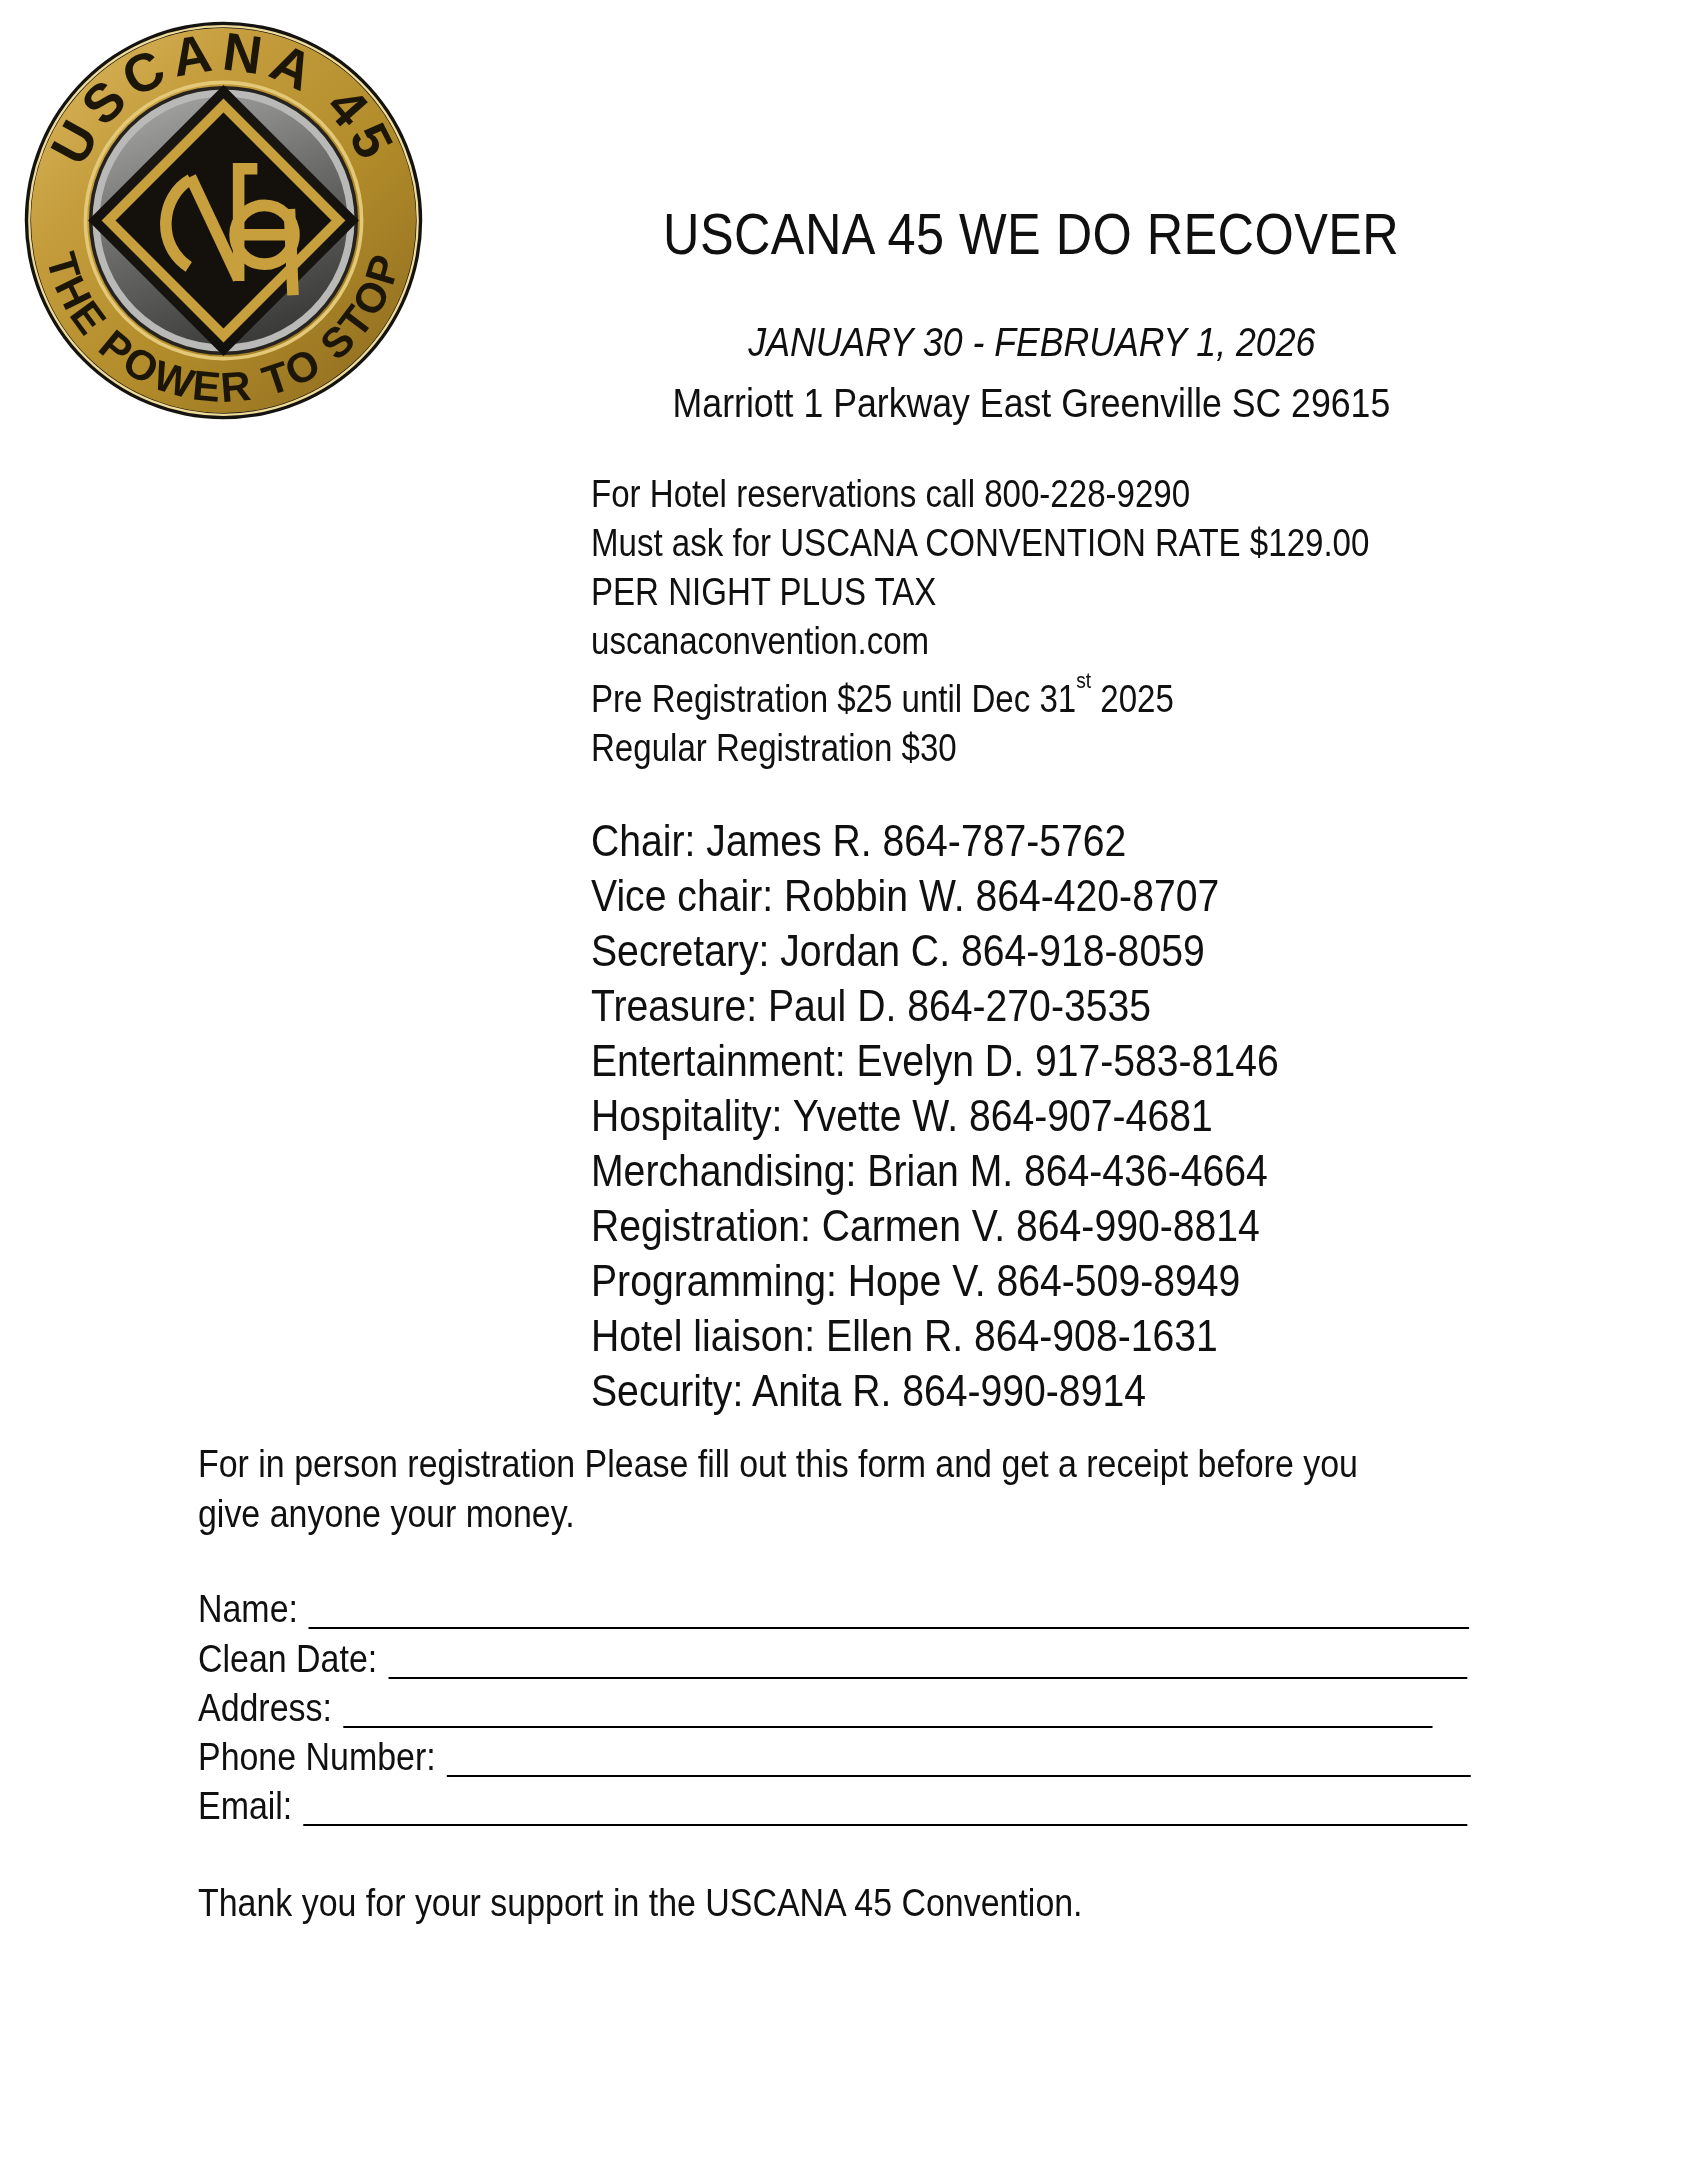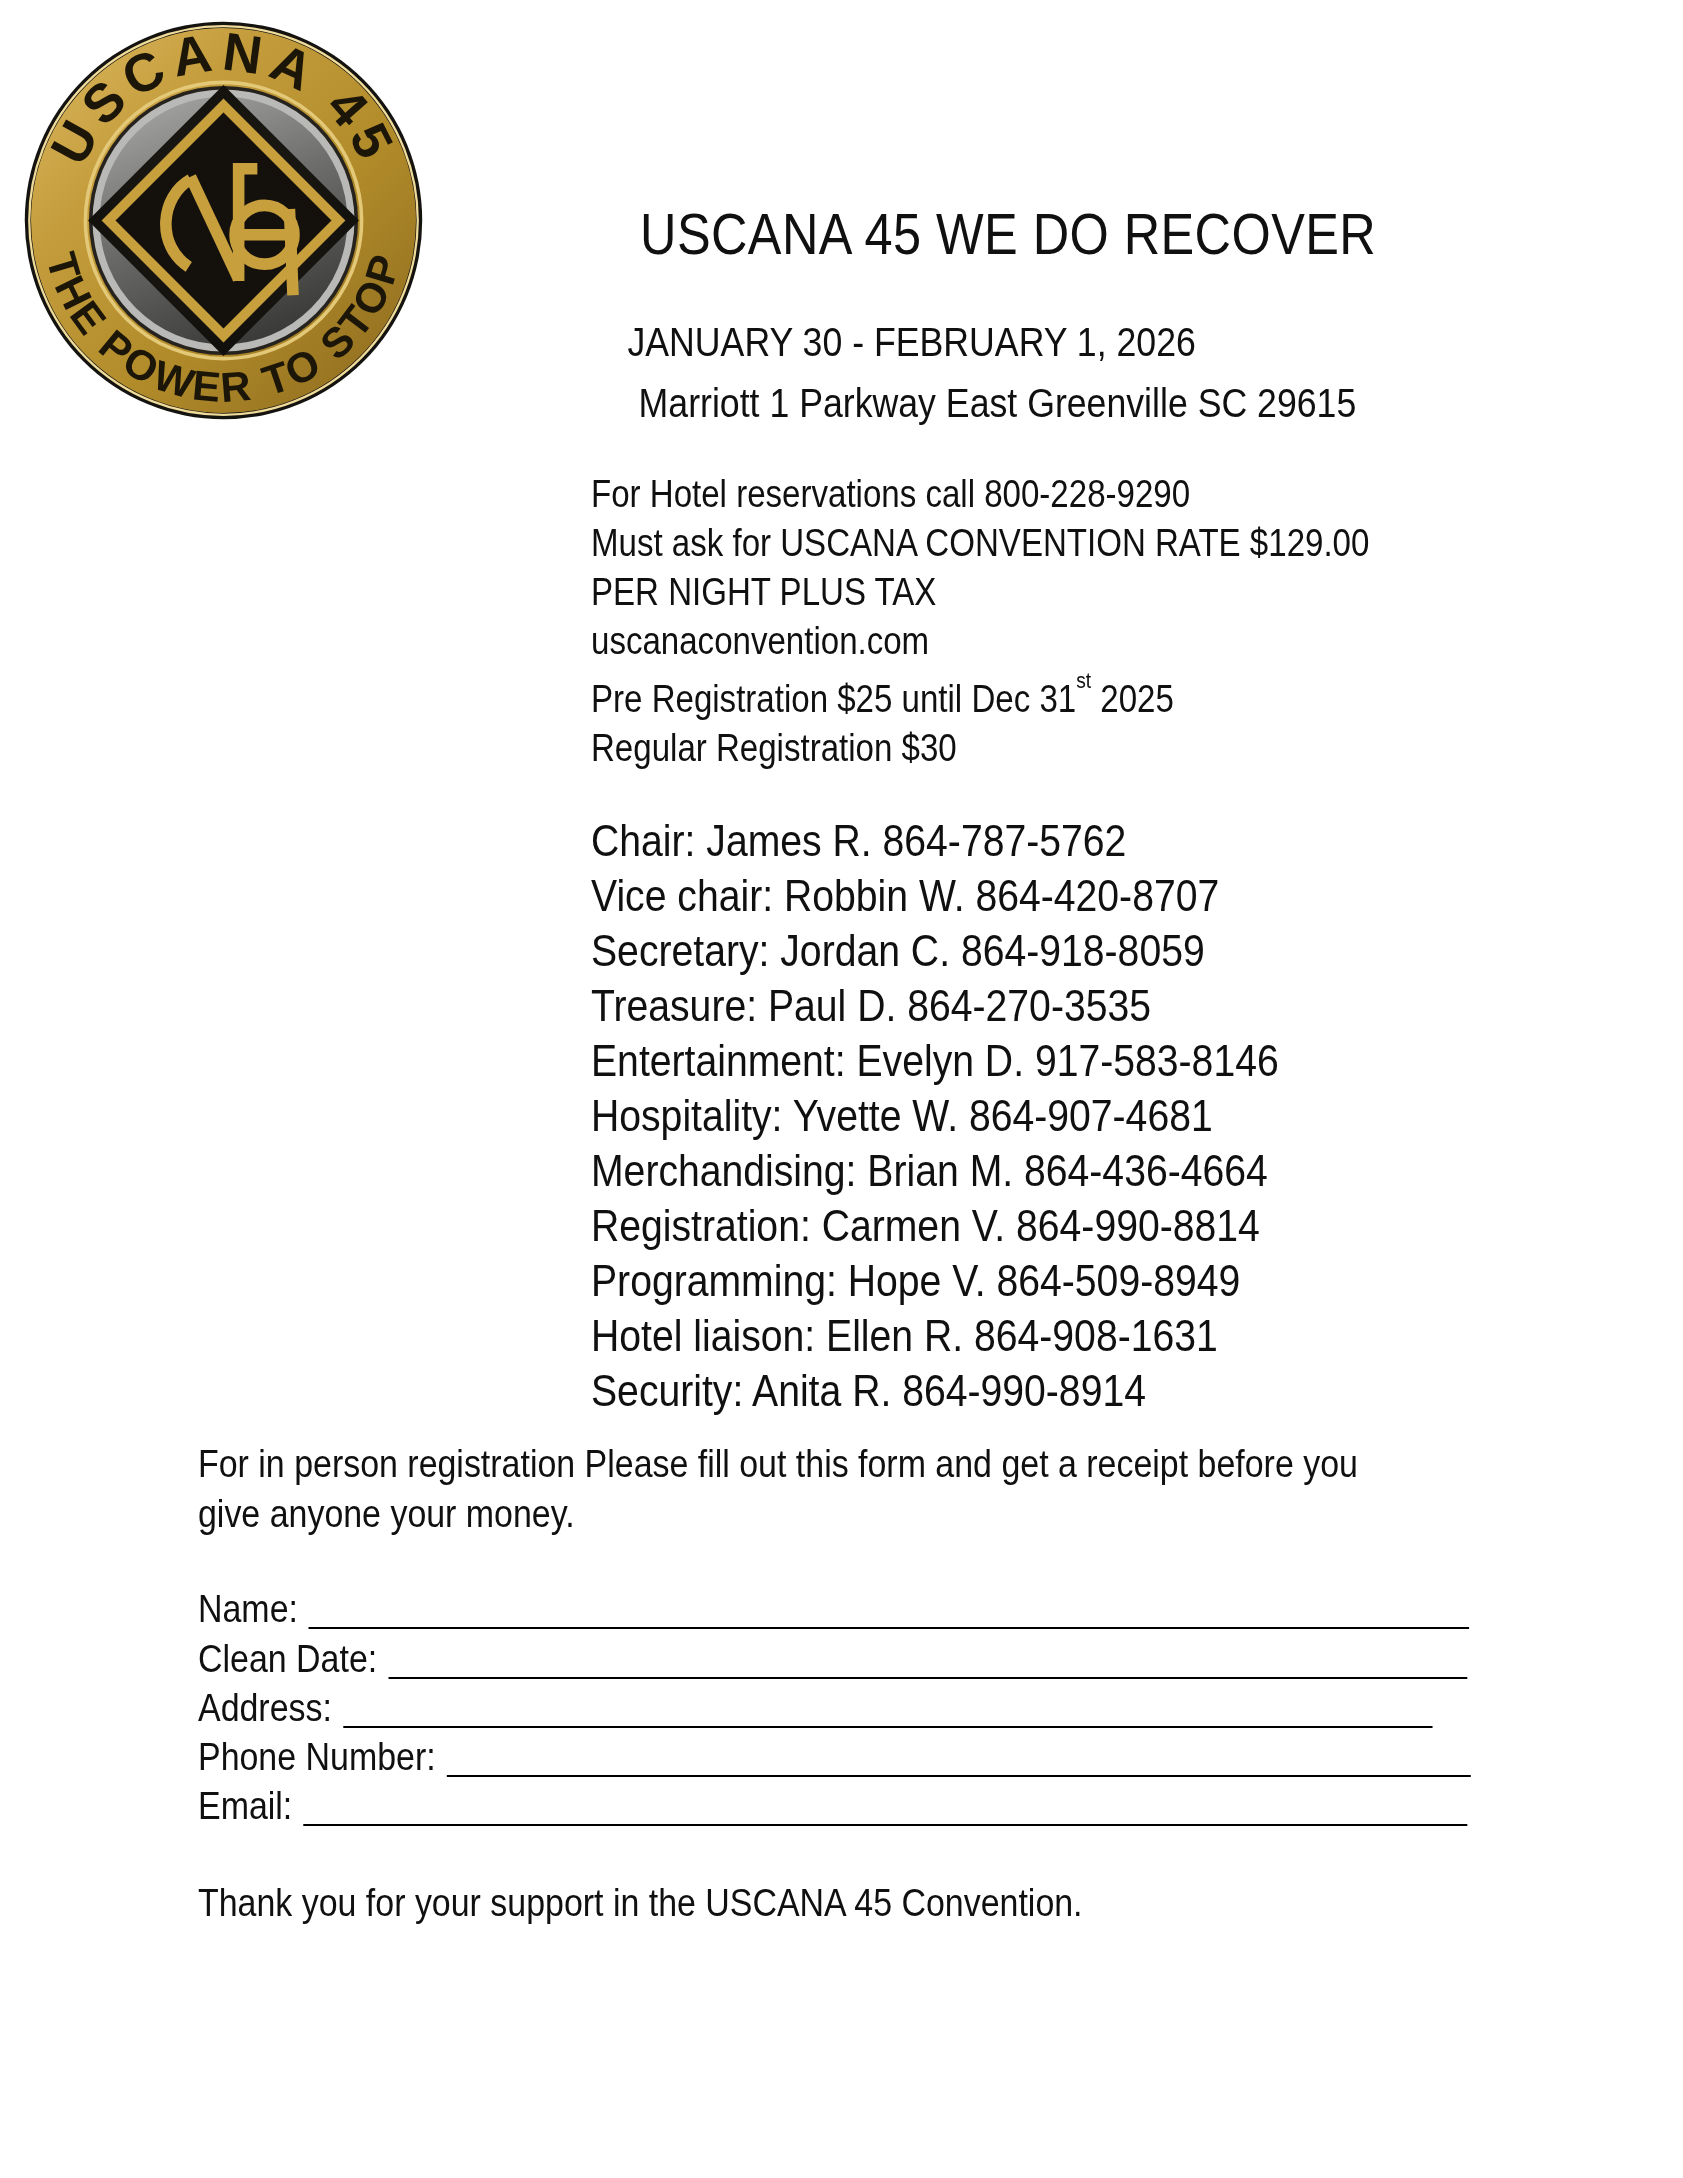--- a/index.html
+++ b/index.html
@@ -10,25 +10,25 @@
     background:#ffffff;
     margin:0 auto;
     overflow:hidden;
     font-family:"Liberation Sans","DejaVu Sans",sans-serif;
     color:#101010;
   }
   .abs{position:absolute;}
   
   .sx{display:inline-block;white-space:pre;transform:scaleX(0.87);transform-origin:0 100%;}
   .blk{transform:scaleX(0.87);transform-origin:0 0;}
-  .centercol{left:585px;width:893px;}
+  .centercol{left:585px;width:893px;text-align:center;}
   .sxc{display:inline-block;white-space:pre;transform:scaleX(0.87);transform-origin:50% 100%;}
 
   .title{top:202px;font-size:58px;line-height:63px;font-weight:400;letter-spacing:0.5px;}
-  .dateline{top:320px;font-size:41px;line-height:45px;}
+  .dateline{top:320px;font-size:41px;line-height:45px;font-style:italic;}
   .venueline{top:375px;font-size:41px;line-height:45px;margin-top:6px;}
 
   .hotelblock{left:591px;top:470px;font-size:38px;line-height:49px;}
   .hotelblock .ln{white-space:pre;}
   sup.st{font-size:0.58em;position:relative;top:-0.45em;letter-spacing:0;}
 
   .committeeblock{left:591px;top:813px;font-size:45px;line-height:55px;}
   .committeeblock .ln{white-space:pre;}
 
   .introblock{left:198px;top:1439px;font-size:39px;line-height:50px;}

